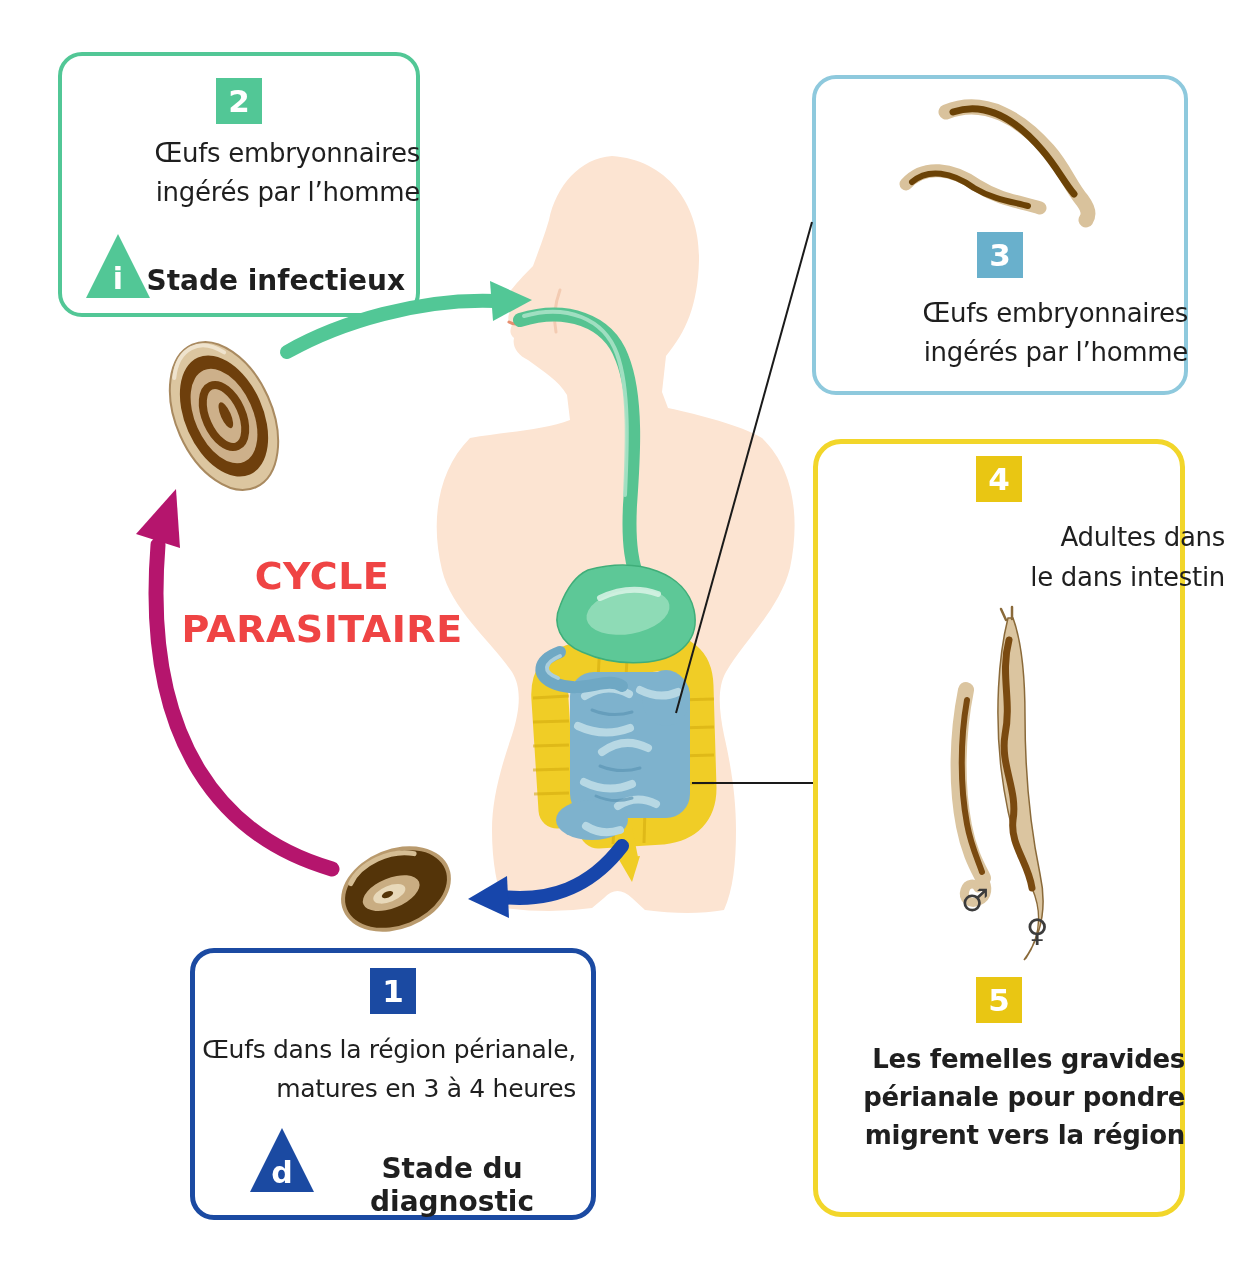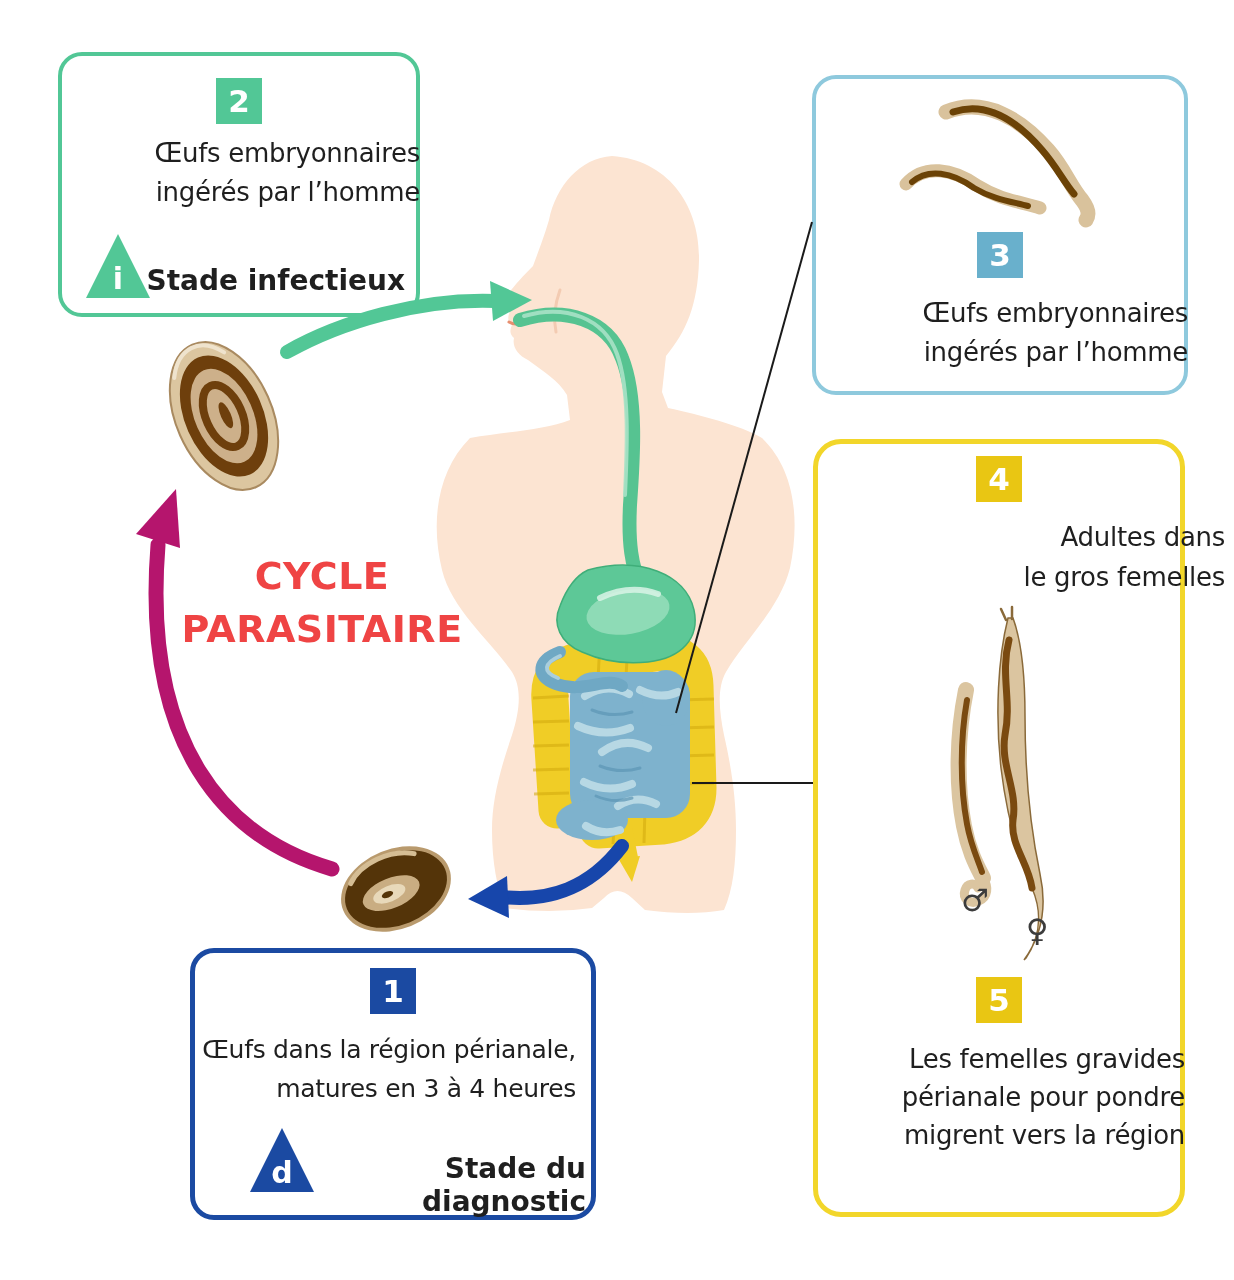--- a/index.html
+++ b/index.html
@@ -17,25 +17,25 @@
          font-size:31px;font-weight:bold;color:#ffffff;}
   .badge-2{left:216px;top:78px;background:#52c796;}
   .badge-3{left:977px;top:232px;background:#69b0cc;}
   .badge-4{left:976px;top:456px;background:#e9c613;}
   .badge-5{left:976px;top:977px;background:#e9c613;}
   .badge-1{left:370px;top:968px;background:#1b4aa2;}
   .cap{position:absolute;text-align:right;font-size:26px;line-height:39px;letter-spacing:-0.3px;}
   .cap-step2{left:58px;top:134px;width:362px;}
   .cap-step3{left:812px;top:294px;width:376px;}
   .cap-step4{left:813px;top:517px;width:372px;line-height:40px;margin-left:40px;}
-  .cap-step5{left:813px;top:1040px;width:372px;line-height:38px;}
+  .cap-step5{left:813px;top:1040px;width:372px;line-height:38px;font-weight:bold;}
   .cap-step1{left:190px;top:1030px;width:386px;font-size:25px;}
   .stage-row-label{position:absolute;font-weight:bold;font-size:28px;}
   .label-infectious{left:125px;top:264px;width:280px;text-align:right;}
-  .label-diagnostic{left:318px;top:1152px;width:268px;text-align:right;}
+  .label-diagnostic{left:318px;top:1152px;width:268px;text-align:center;}
   .tri{position:absolute;clip-path:polygon(50% 0,0 100%,100% 100%);}
   .tri span{position:absolute;left:0;right:0;bottom:2px;text-align:center;
             color:#ffffff;font-weight:bold;font-size:30px;line-height:34px;}
   .tri-i{left:86px;top:234px;width:64px;height:64px;background:#52c796;}
   .tri-d{left:250px;top:1128px;width:64px;height:64px;background:#1b4aa2;}
   .title{position:absolute;left:170px;top:550px;width:304px;text-align:center;
          font-size:38px;line-height:53px;font-weight:800;letter-spacing:0.5px;color:#ef4444;}
 </style>
 </head>
 <body>
@@ -203,21 +203,21 @@
 
     <div class="badge badge-3">3</div>
     <div class="cap cap-step3">
       <div>Œufs embryonnaires</div>
       <div>ingérés par l’homme</div>
     </div>
 
     <div class="badge badge-4">4</div>
     <div class="cap cap-step4">
       <div>Adultes dans</div>
-      <div>le gros femelles</div>
+      <div>le dans intestin</div>
     </div>
 
     <div class="badge badge-5">5</div>
     <div class="cap cap-step5">
       <div>Les femelles gravides</div>
       <div>périanale pour pondre</div>
       <div>migrent vers la région</div>
     </div>
 
     <div class="badge badge-1">1</div>

